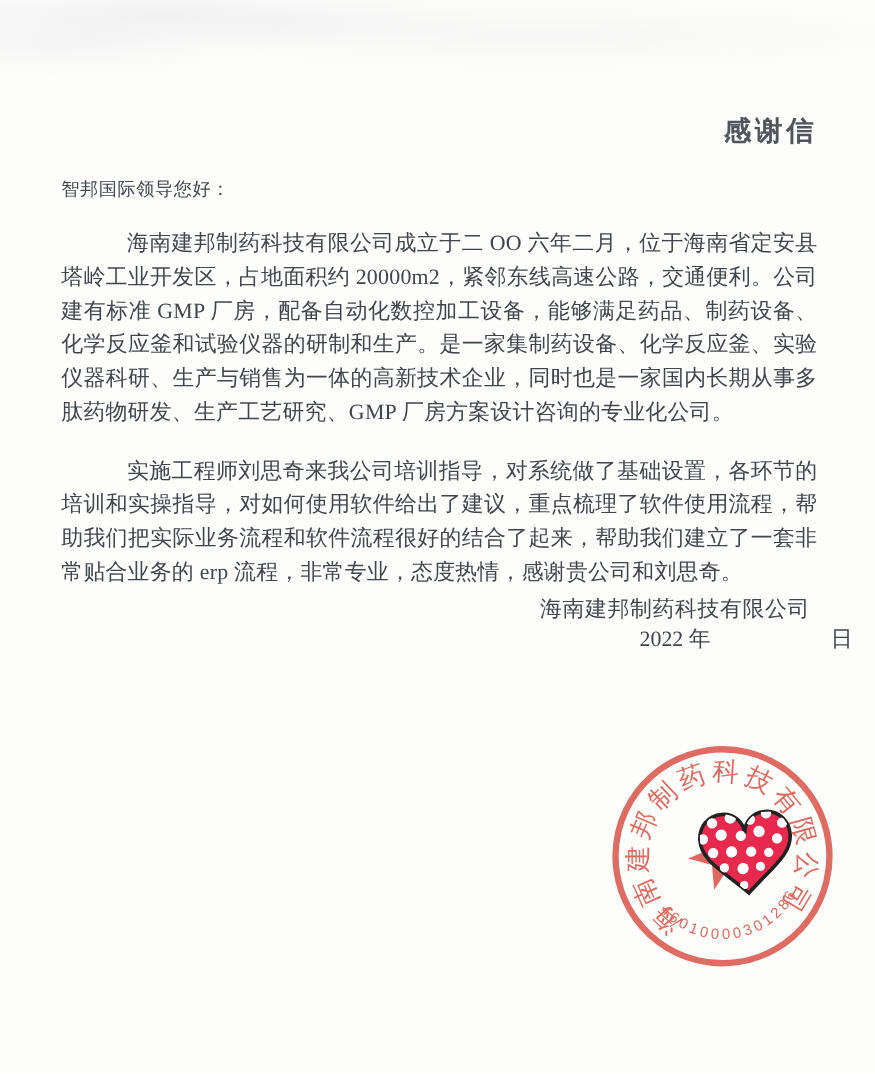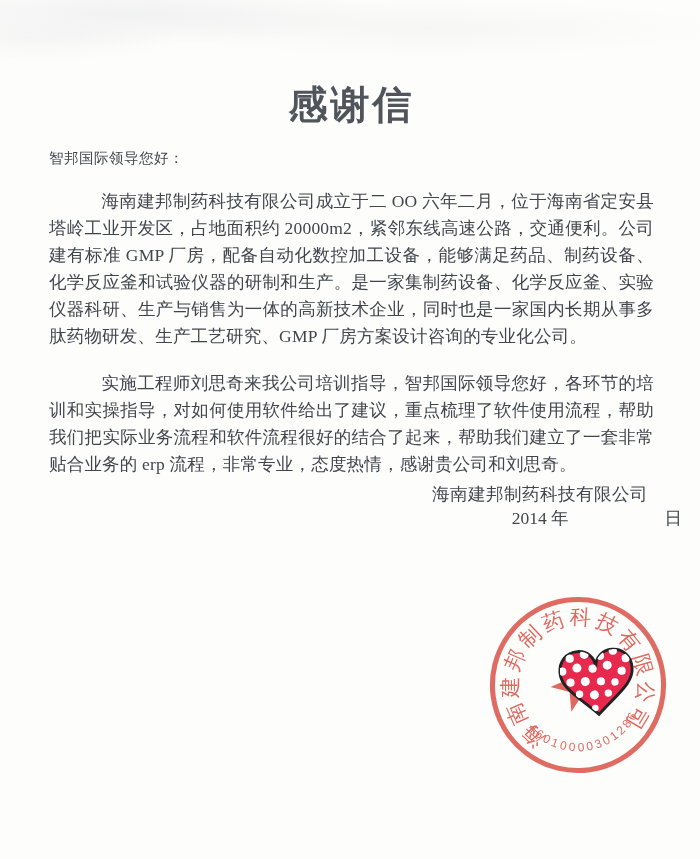--- a/index.html
+++ b/index.html
@@ -13,29 +13,29 @@
     position: relative;
     width: 700px; height: 859px;
     padding: 88px 46px 0 49px;
     background:
       radial-gradient(ellipse 380px 45px at 130px 14px, rgba(185,188,192,0.18), transparent 70%),
       radial-gradient(ellipse 420px 40px at 430px 28px, rgba(195,197,200,0.12), transparent 70%),
       radial-gradient(ellipse 200px 30px at 40px 40px, rgba(185,188,192,0.10), transparent 70%),
       #fdfdfc;
   }
   .title {
-    text-align: center;
-    font-size: 39px;
+    text-align: right;
+    font-size: 22px;
     font-weight: 600;
     letter-spacing: 3px;
     color: #50555b;
     line-height: 34px;
   }
   .salutation {
-    margin-top: 27px;
+    margin-top: 20px;
     font-size: 14.5px;
     color: #41464d;
     letter-spacing: 0.5px;
   }
   .para {
     margin-top: 20px;
     font-size: 17.5px;
     line-height: 27px;
     color: #41464d;
     text-align: justify;
@@ -76,25 +76,25 @@
 </head>
 <body>
 
 <div class="page">
 
   <h1 class="title">感谢信</h1>
 
   <p class="salutation">智邦国际领导您好：</p>
 
   <p class="para">海南建邦制药科技有限公司成立于二 OO 六年二月，位于海南省定安县塔岭工业开发区，占地面积约 20000m2，紧邻东线高速公路，交通便利。公司建有标准 GMP 厂房，配备自动化数控加工设备，能够满足药品、制药设备、化学反应釜和试验仪器的研制和生产。是一家集制药设备、化学反应釜、实验仪器科研、生产与销售为一体的高新技术企业，同时也是一家国内长期从事多肽药物研发、生产工艺研究、GMP 厂房方案设计咨询的专业化公司。</p>
-  <p class="para">实施工程师刘思奇来我公司培训指导，智邦国际领导您好，各环节的培训和实操指导，对如何使用软件给出了建议，重点梳理了软件使用流程，帮助我们把实际业务流程和软件流程很好的结合了起来，帮助我们建立了一套非常贴合业务的 erp 流程，非常专业，态度热情，感谢贵公司和刘思奇。</p>
+  <p class="para">实施工程师刘思奇来我公司培训指导，对系统做了基础设置，各环节的培训和实操指导，对如何使用软件给出了建议，重点梳理了软件使用流程，帮助我们把实际业务流程和软件流程很好的结合了起来，帮助我们建立了一套非常贴合业务的 erp 流程，非常专业，态度热情，感谢贵公司和刘思奇。</p>
 
   <div class="signature">
     <div class="sig-company">海南建邦制药科技有限公司</div>
-    <div class="sig-date"><span>2014 年</span><span class="date-gap"></span><span>日</span></div>
+    <div class="sig-date"><span>2022 年</span><span class="date-gap"></span><span>日</span></div>
   </div>
 
   <svg class="stamp" viewBox="0 0 200 200" xmlns="http://www.w3.org/2000/svg" aria-hidden="true">
     <g transform="rotate(-8 100 100)">
       <circle cx="100" cy="100" r="93" fill="none" stroke-width="5.5" opacity="0.9" stroke="#dc4f44"></circle>
       <g opacity="0.92" fill="#dc4f44">
         <defs>
           <path id="arcTop" d="M 57.6,150.6 A 66,66 0 1 1 142.4,150.6" fill="none"></path>
           <path id="arcBottom" d="M 32.3,124.6 A 72,72 0 0 0 167.7,124.6" fill="none"></path>
         </defs>

